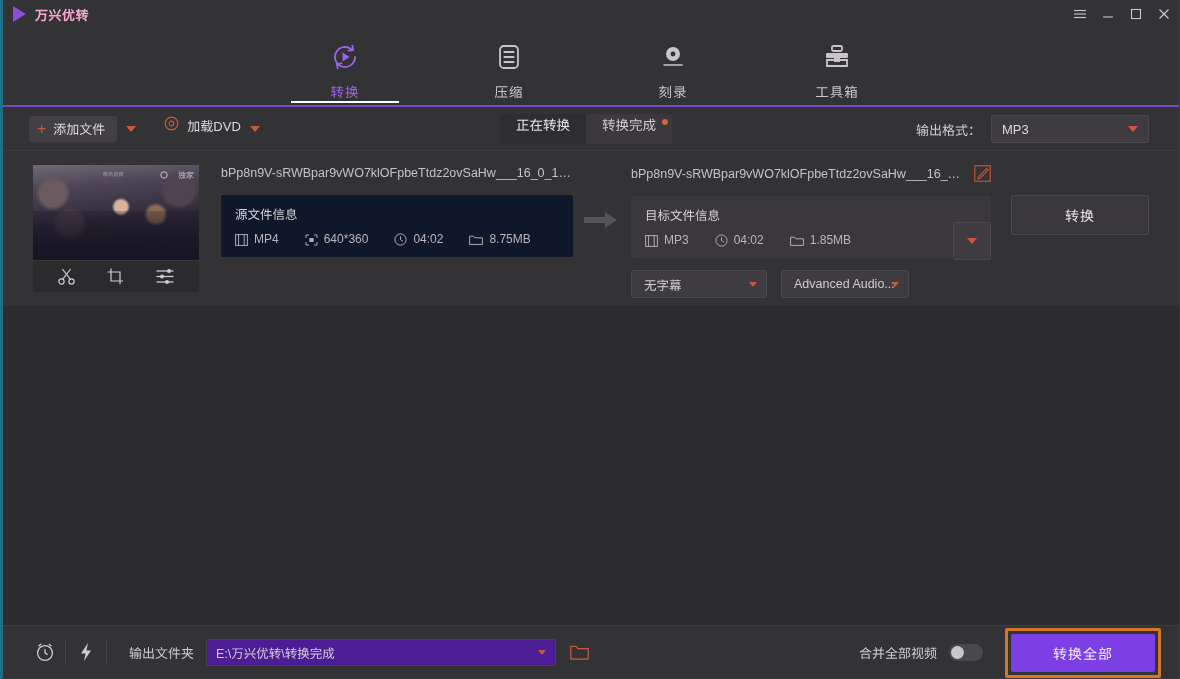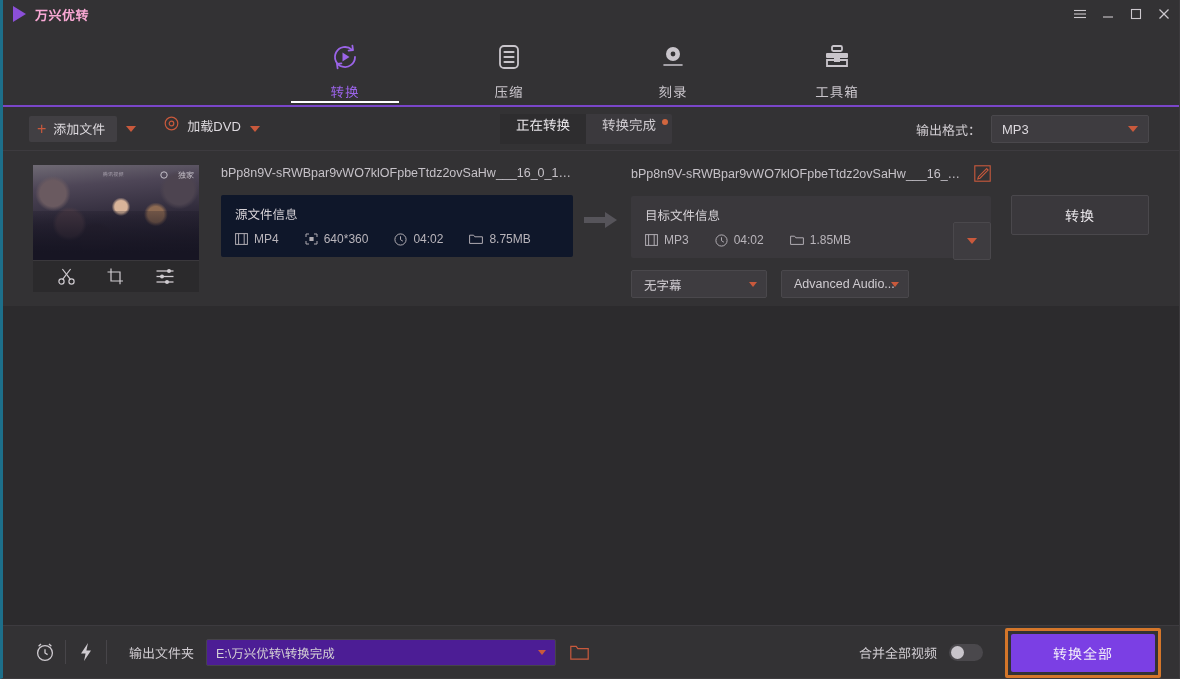--- a/index.html
+++ b/index.html
@@ -200,21 +200,21 @@
     margin-top: 14px; height: 62px;
     background: #0f172a; border-radius: 2px;
     padding: 9px 12px 0 14px;
   }
   .info-title { font-size: 12.5px; color: #d5d1d6; }
   .info-meta {
     margin-top: 9px;
     display: flex; align-items: center; gap: 26px;
   }
   .meta {
-    display: flex; align-items: center; gap: 6px;
+    display: flex; align-items: flex-end; gap: 6px;
     font-size: 12px; color: #b9b5bb;
   }
   .meta .mi { display: flex; color: #b0acb2; }
 
   .arrow-col {
     width: 56px; flex: 0 0 auto;
     display: flex; align-items: center; justify-content: center;
     height: 110px;
   }
 

